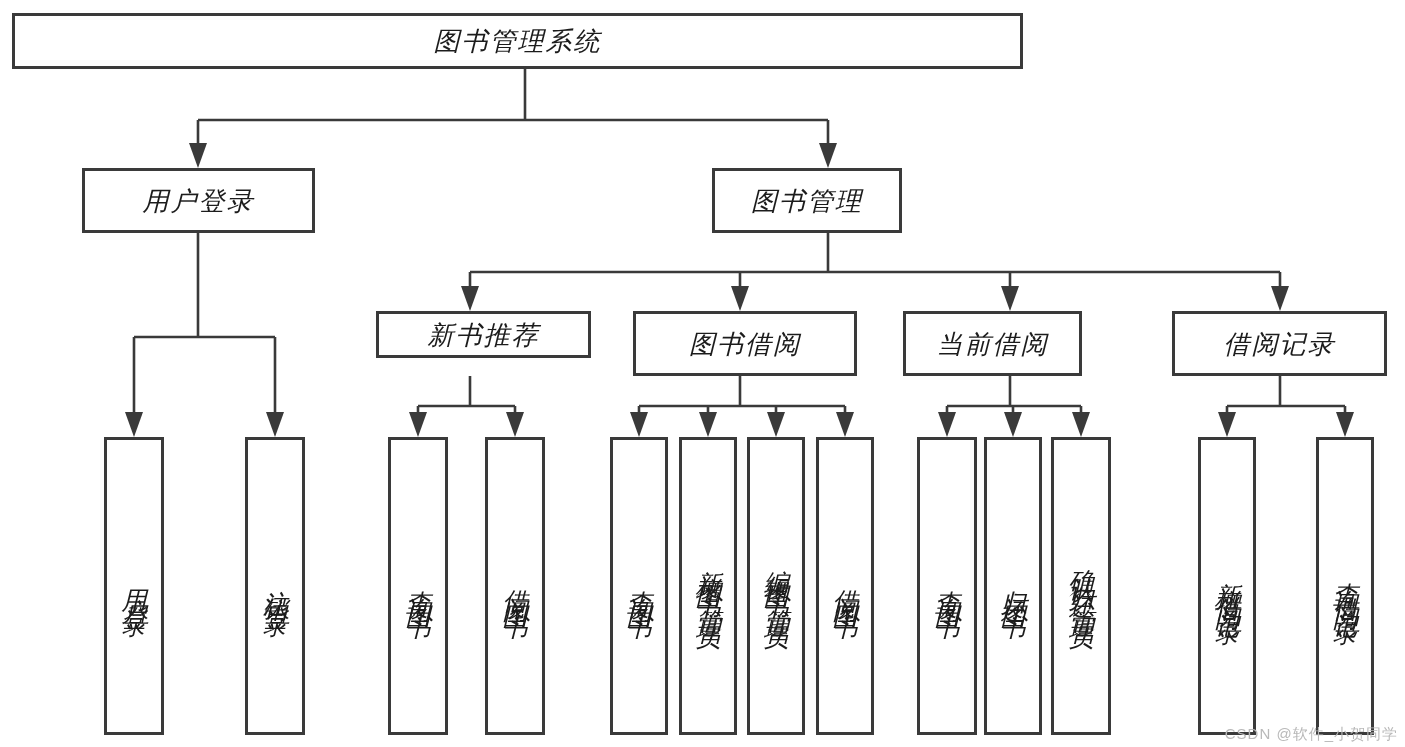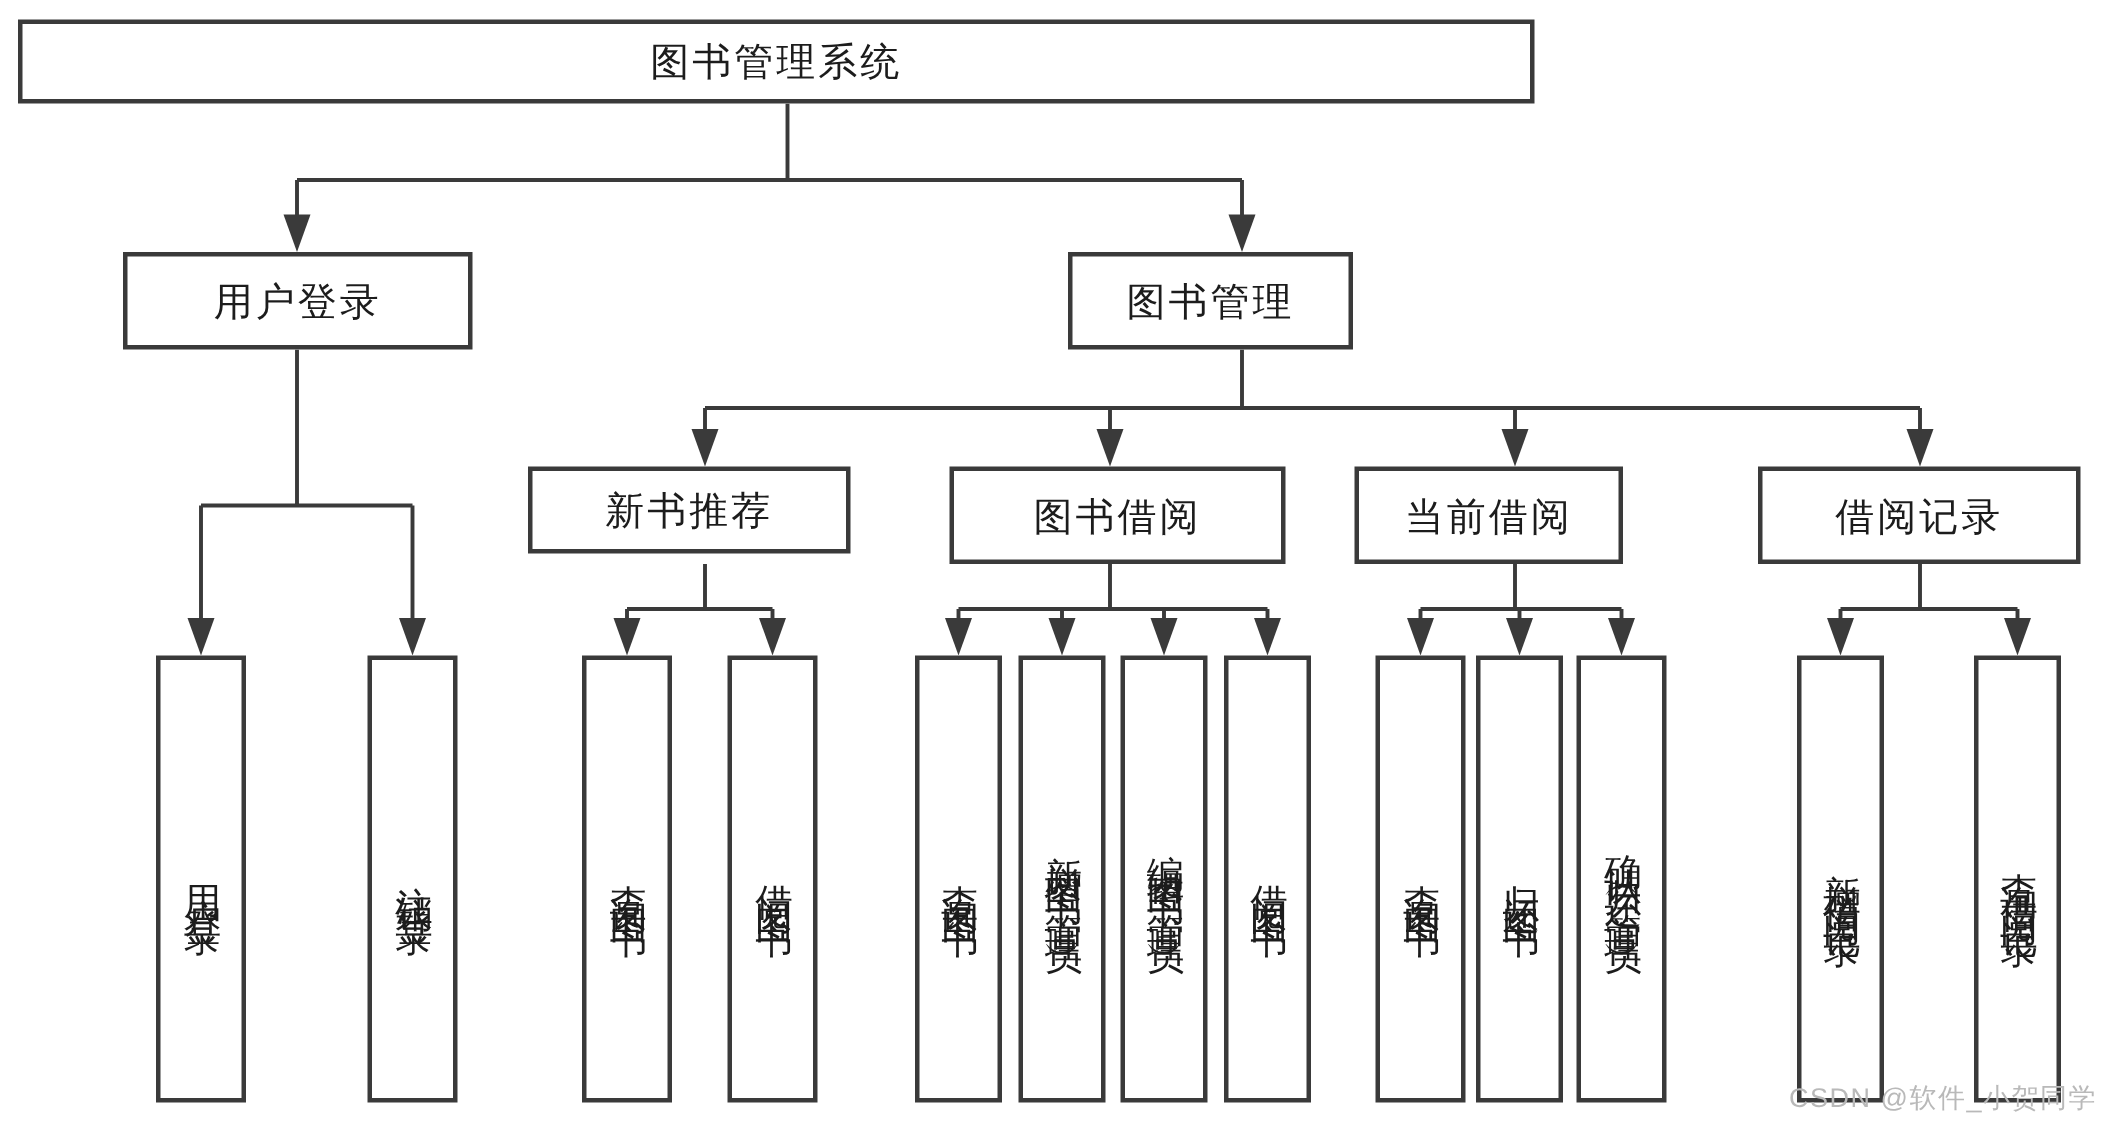--- a/index.html
+++ b/index.html
@@ -22,34 +22,35 @@
     border: 3px solid #3a3a3a;
     background: #ffffff;
     display: flex;
     align-items: center;
     justify-content: center;
     color: #1c1c1c;
     font-size: 26px;
     letter-spacing: 2px;
     text-align: center;
     line-height: 1;
+    font-style: italic;
   }
   .hbox { white-space: nowrap; }
   .vbox span {
     writing-mode: vertical-rl;
     text-orientation: mixed;
     letter-spacing: 8px;
     font-size: 25px;
     line-height: 1;
   }
   .watermark {
     position: absolute;
     right: 7px;
     bottom: 3px;
-    font-size: 18px;
+    font-size: 15px;
     letter-spacing: 1px;
     color: #b9b9b9;
     z-index: 10;
     white-space: nowrap;
     margin-top: 24px;
   }
 </style>
 </head>
 <body>
 
@@ -93,21 +94,21 @@
       <path d="M1227 437 l-9 -25 h18 z"></path>
       <path d="M1345 437 l-9 -25 h18 z"></path>
     </g>
   </svg>
 
   <div class="box hbox" style="left:12px;top:13px;width:1011px;height:56px">图书管理系统</div>
 
   <div class="box hbox" style="left:82px;top:168px;width:233px;height:65px">用户登录</div>
   <div class="box hbox" style="left:712px;top:168px;width:190px;height:65px">图书管理</div>
 
-  <div class="box hbox" style="left:352px;top:311px;width:215px;height:58px">新书推荐</div>
+  <div class="box hbox" style="left:376px;top:311px;width:215px;height:47px">新书推荐</div>
   <div class="box hbox" style="left:633px;top:311px;width:224px;height:65px">图书借阅</div>
   <div class="box hbox" style="left:903px;top:311px;width:179px;height:65px">当前借阅</div>
   <div class="box hbox" style="left:1172px;top:311px;width:215px;height:65px">借阅记录</div>
 
   <div class="box vbox" style="left:104px;top:437px;width:60px;height:298px">
       <span>用户登录</span>
     </div>
   <div class="box vbox" style="left:245px;top:437px;width:60px;height:298px">
       <span>注销登录</span>
     </div>

